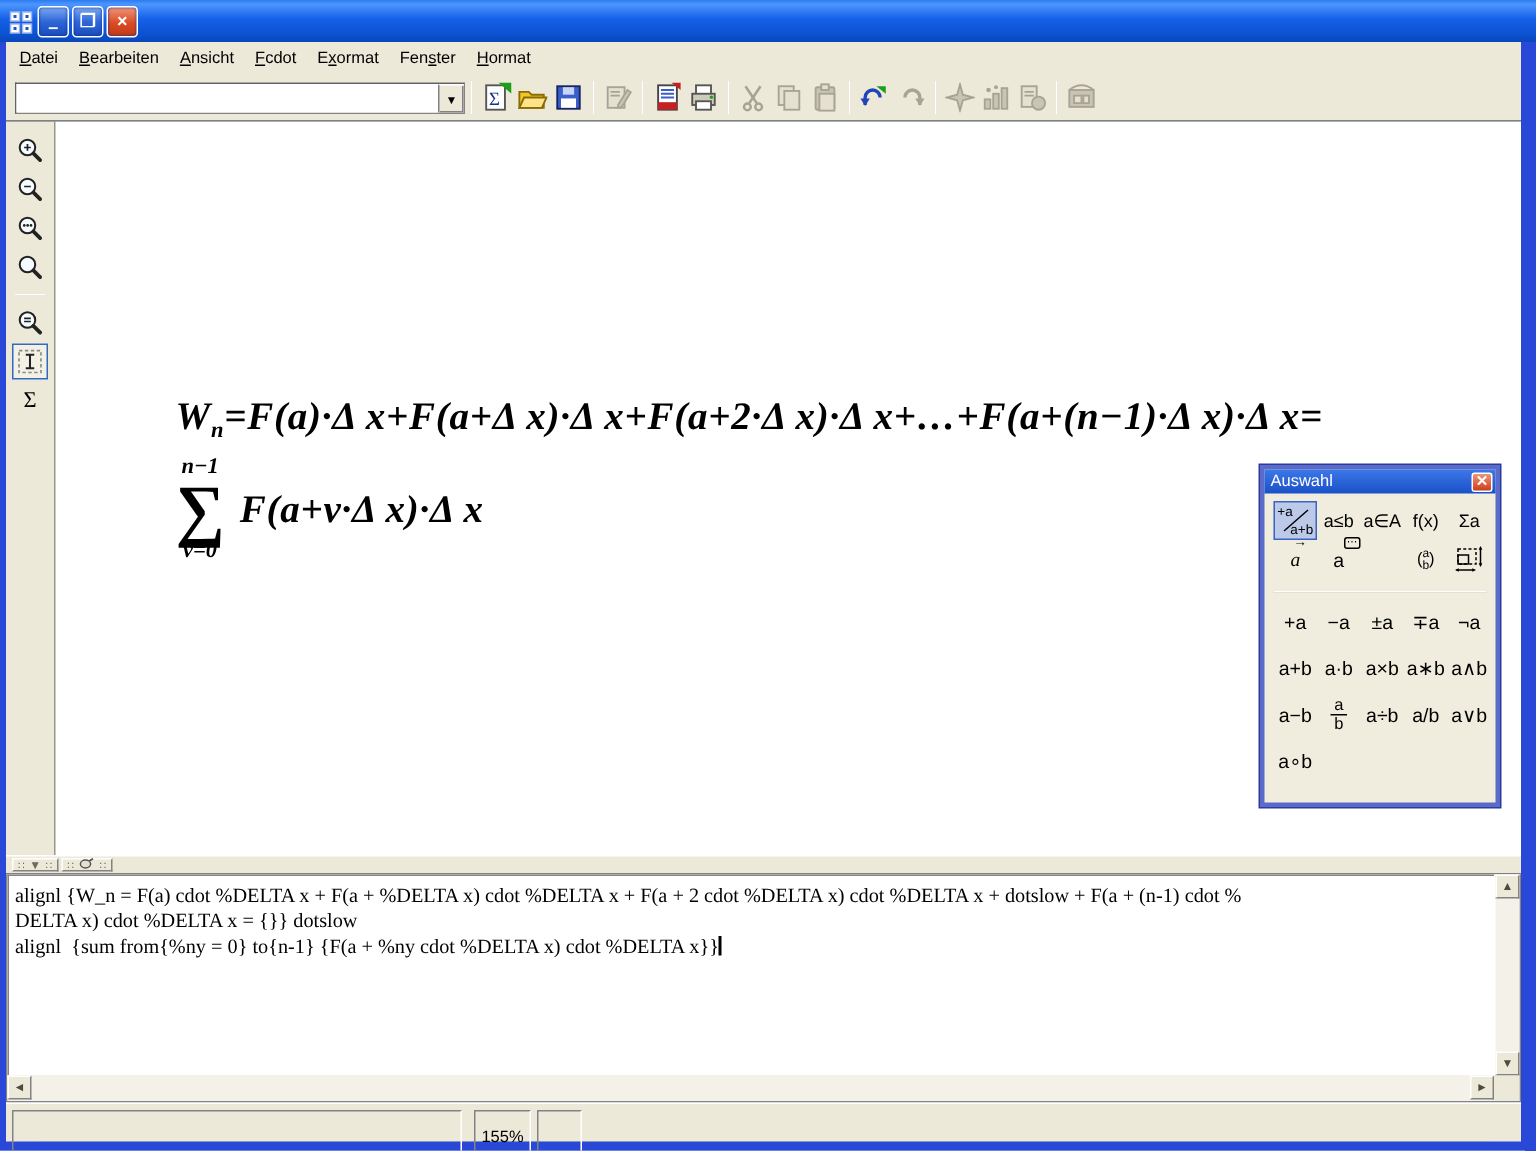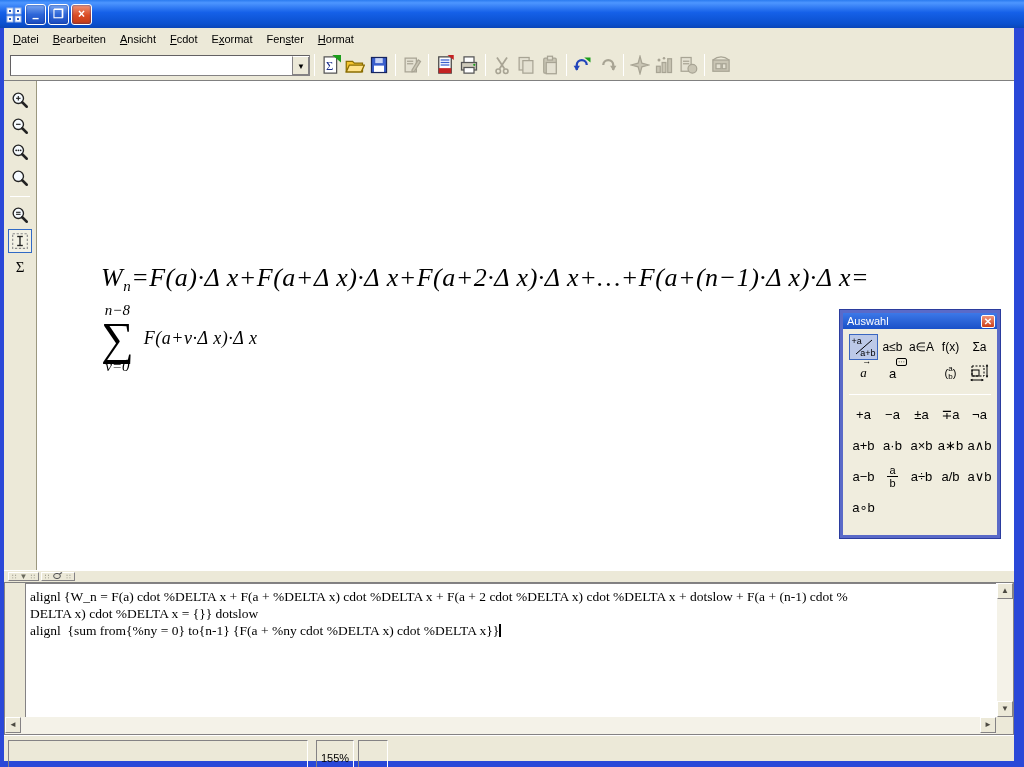--- a/index.html
+++ b/index.html
@@ -48,29 +48,29 @@
   .side-toolbar { width:33px; background:#ECE9D8; display:flex; flex-direction:column;
     align-items:center; padding-top:6px; border-right:1px solid #9C987F; }
   .side-btn { width:24px; height:24px; margin:1px 0; display:flex; align-items:center;
     justify-content:center; border:1px solid transparent; }
   .side-btn.pressed { background:#F3F1E4; border:1px solid #316AC5; }
   .side-sep { width:20px; height:1px; background:#B9B5A4; border-bottom:1px solid #fff; margin:5px 0; }
   .sigma-tool { font-family:"Liberation Serif",serif; font-size:15px; color:#000; }
   .canvas { flex:1; background:#fff; position:relative; overflow:hidden; }
 
   
-  .formula { position:absolute; left:64px; top:182px; color:#000;
-    font-family:"Liberation Serif",serif; font-style:italic; }
+  .formula { position:absolute; left:80px; top:182px; color:#000;
+    font-family:"Liberation Serif",serif; font-style:italic;font-weight:bold; }
   .f-line1 { font-size:26px; white-space:nowrap; letter-spacing:0.5px; }
   .f-line1 .sub { font-size:15px; vertical-align:-5px; }
   .f-line2 { display:flex; align-items:center; margin-top:8px; }
   .sum-block { display:flex; flex-direction:column; align-items:center; line-height:1; }
   .sum-limit { font-size:15px; }
   .sum-sigma { font-size:46px; font-style:normal; line-height:0.9; }
-  .f-expr { font-size:18px; margin-left:10px; letter-spacing:0.5px; }
+  .f-expr { font-size:26px; margin-left:10px; letter-spacing:0.5px; }
 
   
   .palette { position:absolute; left:840px; top:310px; width:160px; height:228px;
     background:#F0EDDE; border:3px solid #5A6AC8; box-shadow:0 0 0 1px #2B3C9E; z-index:50;
     display:flex; flex-direction:column; }
   .pal-title { height:16px; background:linear-gradient(180deg,#3C78E8,#1A50C8);
     display:flex; align-items:center; padding:0 2px 0 4px; }
   .pal-title-text { color:#fff; font-weight:normal; font-size:11px; flex:1; }
   .pal-close { width:14px; height:13px; background:linear-gradient(180deg,#F09579,#CE3E18);
     border:1px solid #fff; border-radius:2px; color:#fff; font-size:10px; font-weight:bold;
@@ -100,21 +100,21 @@
   
   .splitter { height:13px; background:#ECE9D8; display:flex; align-items:center;
     padding-left:4px; border-top:1px solid #fff; border-bottom:1px solid #808080; }
   .grip { height:9px; display:flex; align-items:center; background:#ECE9D8;
     border:1px solid #fff; border-right-color:#848284; border-bottom-color:#848284;
     padding:0 3px; margin-right:2px; font-size:7px; color:#6B6B5E; gap:3px; }
 
   
   .cmdwin { height:152px; background:#ECE9D8; display:flex; flex-direction:column;
     border:1px solid #848284; border-top:none; }
-  .cmd-main { flex:1; display:flex;margin-left:20px; }
+  .cmd-main { flex:1; display:flex; }
   .cmd-text { flex:1; background:#fff; border:1px solid #848284;
     border-bottom:none; border-right:none; padding:4px 4px;
     font-family:"Liberation Serif",serif; font-size:13.5px; line-height:17px; color:#000; overflow:hidden; }
   .cmd-line { white-space:pre; }
   .caret { display:inline-block; width:1.5px; height:13px; background:#000; vertical-align:-2px; }
   .vscroll { width:17px; background:#F4F2E8; display:flex; flex-direction:column;
     justify-content:space-between; border-left:1px solid #fff; }
   .hscroll-row { height:17px; display:flex; }
   .hscroll { flex:1; background:#F4F2E8; display:flex; justify-content:space-between; }
   .sbtn { width:16px; height:16px; background:#ECE9D8; border:1px solid #fff;
@@ -338,21 +338,21 @@
             </svg>
         </div>
         <div class="side-btn sigma-tool">Σ</div>
       </div>
 
       <div class="canvas">
         <div class="formula">
           <div class="f-line1"><span>W</span><span class="sub">n</span><span>=F(a)·Δ x+F(a+Δ x)·Δ x+F(a+2·Δ x)·Δ x+…+F(a+(n−1)·Δ x)·Δ x=</span></div>
           <div class="f-line2">
             <div class="sum-block">
-              <span class="sum-limit">n−8</span>
+              <span class="sum-limit">n−1</span>
               <span class="sum-sigma">∑</span>
               <span class="sum-limit">ν=0</span>
             </div>
             <span class="f-expr">F(a+ν·Δ x)·Δ x</span>
           </div>
         </div>
       </div>
     </div>
 
     <div class="splitter">

